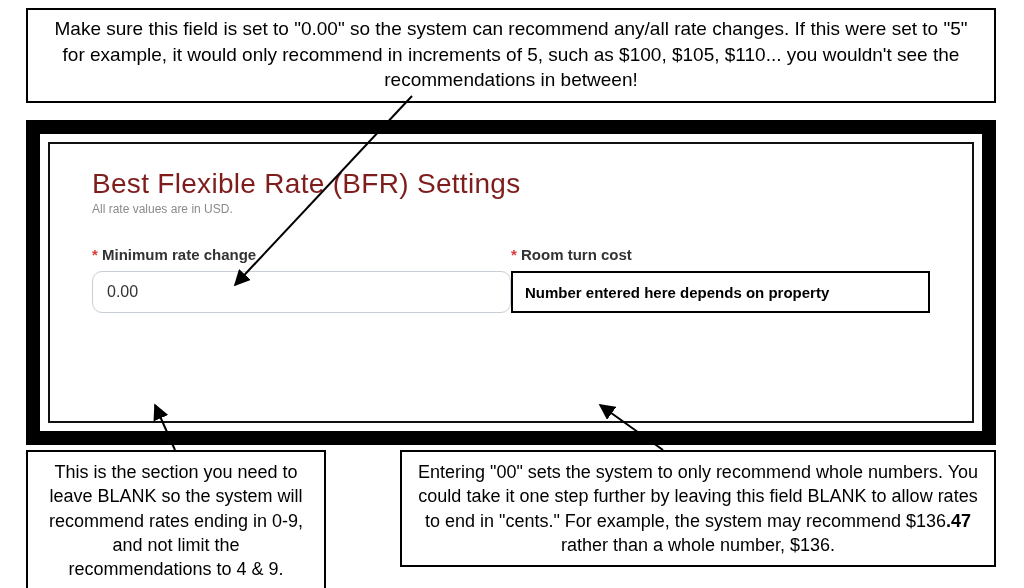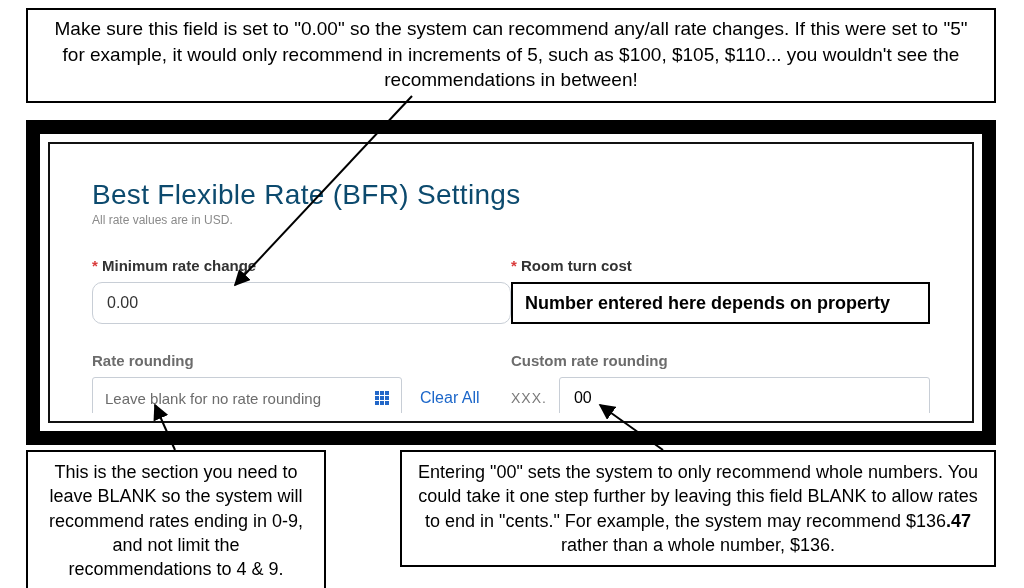--- a/index.html
+++ b/index.html
@@ -52,22 +52,22 @@
     position: absolute;
     left: 36px; right: 36px; top: 32px; bottom: 32px;
     background: #fff;
     padding: 16px 30px 10px 30px;
     overflow: hidden;
   }
 
   .panel h1 {
     font-weight: 300;
     font-size: 28px;
-    color: #0c4a6e;
-    margin: 11px 0 2px 0;
+    color: #7f1d1d;
+    margin: 0 0 2px 0;
     letter-spacing: .3px;
   }
   .subnote {
     font-size: 12px;
     color: #8a8a8a;
     margin-bottom: 30px;
   }
 
   .row1, .row2 {
     display: grid;
@@ -95,21 +95,21 @@
     padding: 0 14px;
     font-size: 16px;
     color: #333;
     background: #fff;
   }
   .static-box {
     width: 100%;
     height: 42px;
     border: 2px solid #000;
     padding: 0 12px;
-    font-size: 18px;
+    font-size: 15px;
     display: flex;
     align-items: center;
     font-weight: 600;
   }
 
   .row2 { margin-top: 28px; }
   .light-label {
     font-size: 15px;
     font-weight: 600;
     color: #6c6c6c;
@@ -226,39 +226,20 @@
       <div class="field">
         <label class="req">Minimum rate change</label>
         <input class="text-input" type="text" value="0.00" style="">
       </div>
       <div class="field">
         <label class="req">Room turn cost</label>
         <div class="static-box">Number entered here depends on property</div>
       </div>
     </div>
 
-    <div class="row2">
-      <div class="field">
-        <span class="light-label">Rate rounding</span>
-        <div class="rounding-wrap">
-          <div class="rounding-input">
-            <span class="ph">Leave blank for no rate rounding</span>
-            <span class="grid-icon"></span>
-          </div>
-          <span class="clear-link">Clear All</span>
-        </div>
-      </div>
-      <div class="field">
-        <span class="light-label">Custom rate rounding</span>
-        <div class="custom-wrap">
-          <span class="prefix">XXX.</span>
-          <input class="custom-input" type="text" value="00" style="">
-        </div>
-      </div>
-    </div>
   </div>
 </div>
 
 <div class="bl-annot">This is the section you need to leave BLANK so the system will recommend rates ending in 0-9, and not limit the recommendations to 4 &amp; 9.</div>
 
 <div class="br-annot">
   <span>Entering "00" sets the system to only recommend whole numbers. You could take it one step further by leaving this field BLANK to allow rates to end in "cents." For example, the system may recommend $136</span><b>.47</b><span> rather than a whole number, $136.</span>
 </div>
 
 <svg class="overlay">

